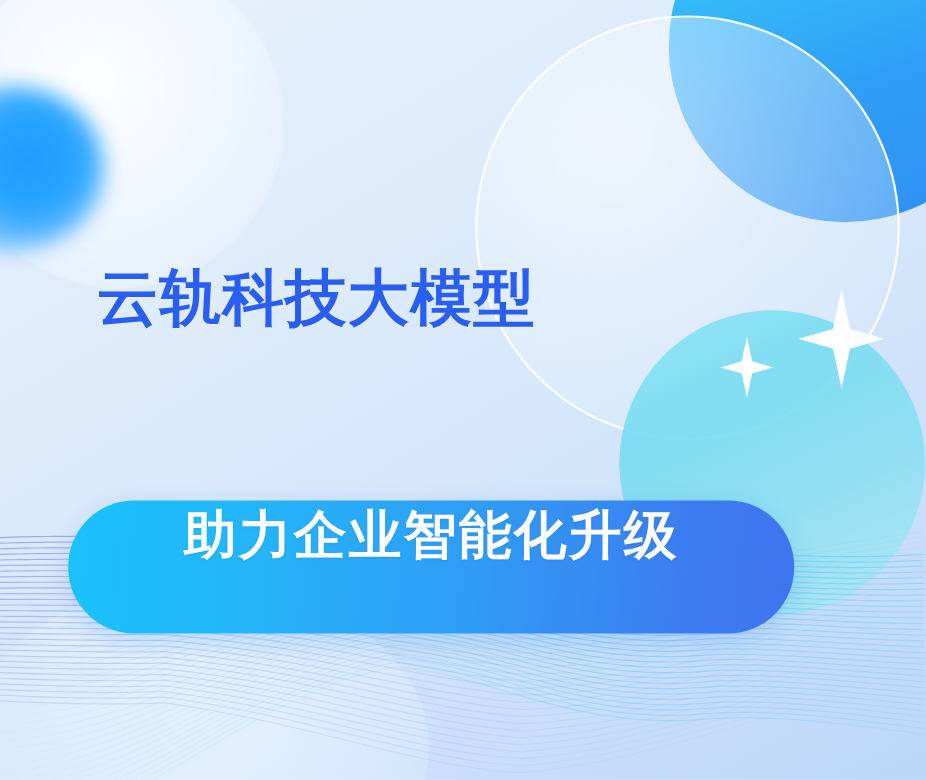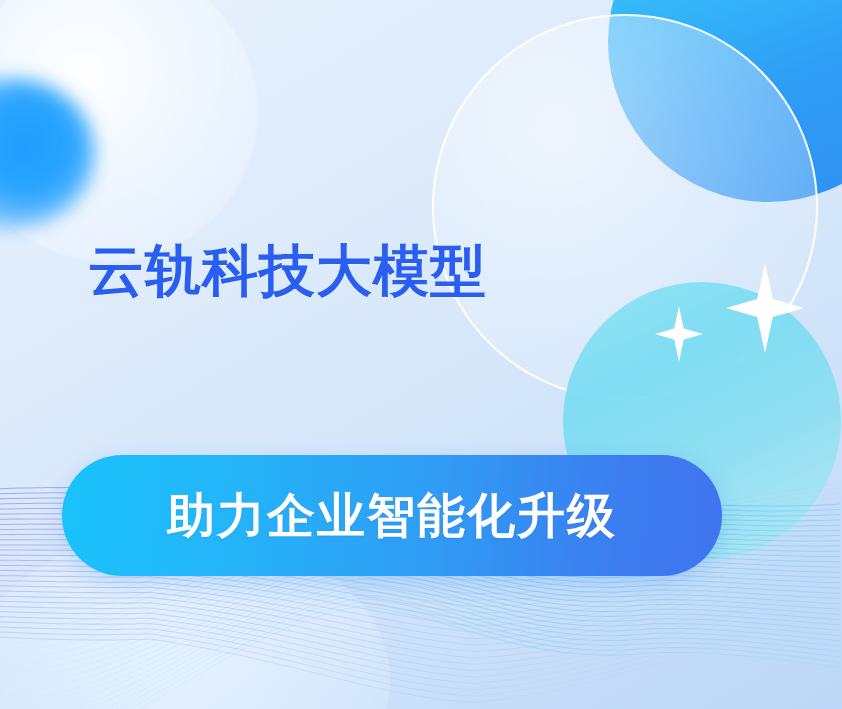--- a/index.html
+++ b/index.html
@@ -150,21 +150,20 @@
 
   .cta-pill {
     position: absolute;
     left: 62px;
     top: 455px;
     width: 660px;
     height: 121px;
     border-radius: 60px;
     background: linear-gradient(95deg, #19c2fa 0%, #23b7fa 22%, #2f9df5 55%, #3c7cf0 85%, #3f74ef 100%);
     display: flex;
-    align-items: center;
     justify-content: center;
     box-shadow: 0 6px 22px rgba(45,130,235,0.22);
   }
   .cta-label {
     color: #ffffff;
     font-size: 48px;
     font-weight: bold;
     letter-spacing: 2px;
     white-space: nowrap;
     text-shadow: 0 1px 2px rgba(25,90,190,0.18);

